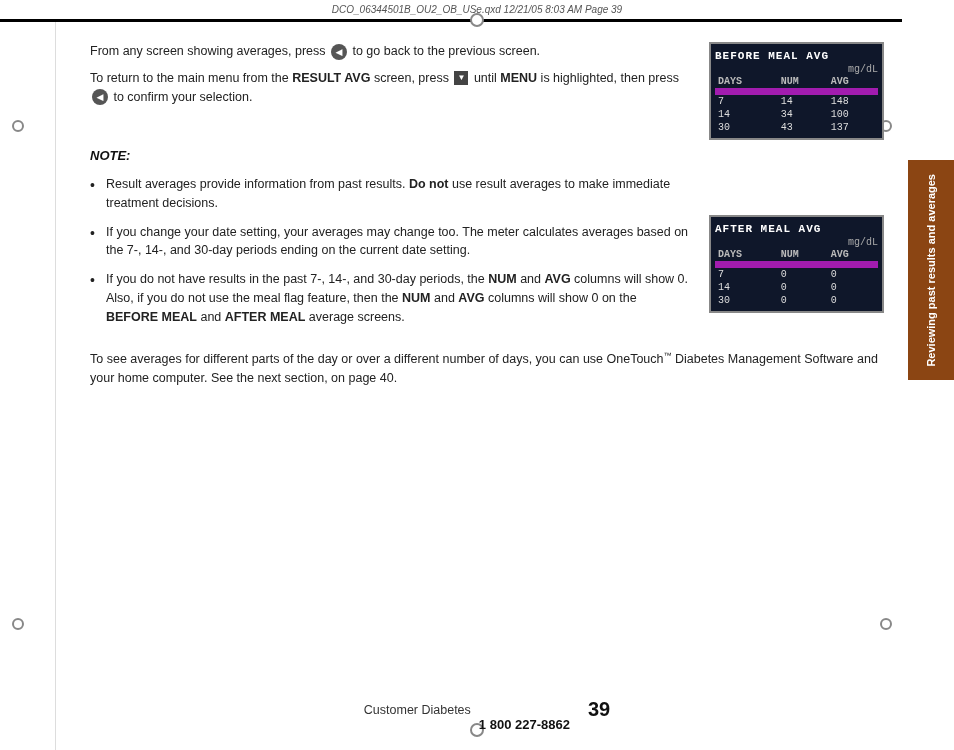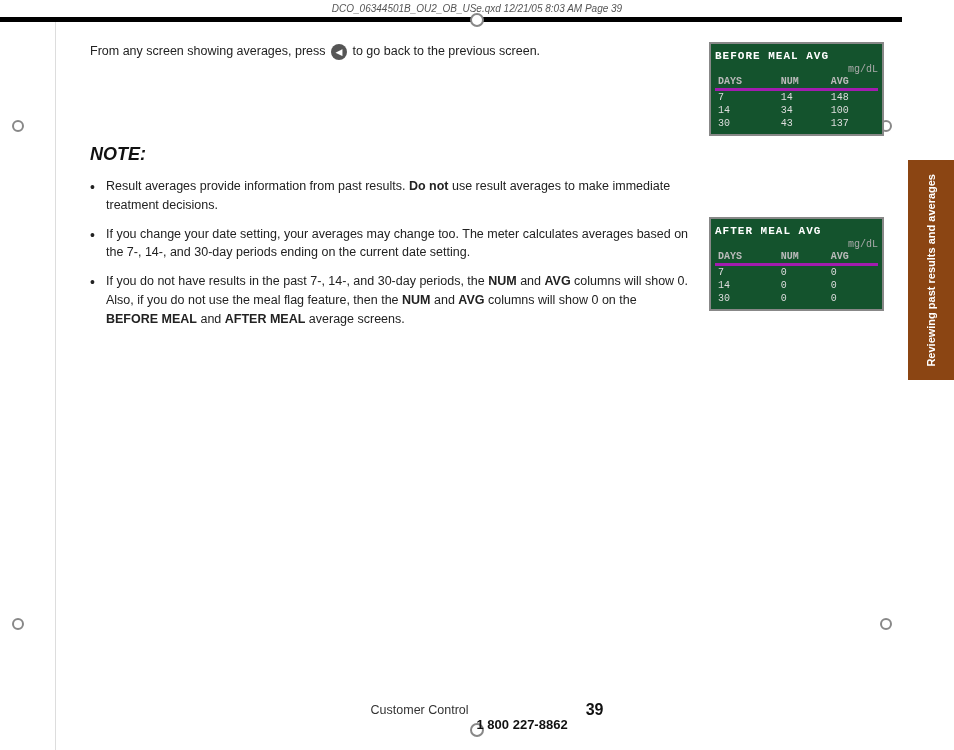--- a/index.html
+++ b/index.html
@@ -23,21 +23,21 @@
     }
 
     
     .top-header {
       position: absolute;
       top: 0;
       left: 0;
       right: 0;
       height: 22px;
       background: white;
-      border-bottom: 5px solid #000000;
+      border-bottom: 3px solid #000000;
       display: flex;
       align-items: center;
       justify-content: center;
       font-size: 10px;
       color: #555;
       font-style: italic;
     }
 
     
     .right-sidebar {
@@ -113,21 +113,21 @@
     }
 
     .bold { font-weight: bold; }
     .small-caps { font-variant: small-caps; font-weight: bold; }
 
     
     .meter-display {
       width: 175px;
       min-width: 175px;
       border: 2px solid #888;
-      background: #14532d;
+      background: #0f172a;
       color: #ccc;
       font-size: 10px;
       padding: 4px;
       font-family: 'Courier New', monospace;
     }
 
     .meter-display table {
       width: 100%;
       border-collapse: collapse;
     }
@@ -145,21 +145,21 @@
       text-align: right;
       font-size: 10px;
       color: #aaa;
     }
 
     .meter-display th {
       color: #bbb;
       font-size: 10px;
       text-align: left;
       padding: 1px 3px;
-      border-bottom: 3px solid #a21caf;
+      border-bottom: 7px solid #a21caf;
       margin-top: 21px;
     }
 
     .meter-display td {
       color: #ddd;
       font-size: 10px;
       padding: 1px 3px;
       text-align: left;
     }
 
@@ -192,21 +192,21 @@
     }
 
     
     .note-section {
       margin-bottom: 12px;
     }
 
     .note-title {
       font-style: italic;
       font-weight: bold;
-      font-size: 18px;
+      font-size: 13px;
       margin-bottom: 4px;
       color: #111;
     }
 
     
     .bullets-section {
       display: flex;
       gap: 20px;
     }
 
@@ -259,21 +259,21 @@
     }
 
     .footer-phone {
       font-weight: bold;
       color: #111;
       font-size: 13px;
       margin-top: 30px;
     }
 
     .footer-page {
-      font-size: 16px;
+      font-size: 20px;
       font-weight: bold;
       color: #111;
       margin-left: 10px;
     }
 
     
     .page-circle-top {
       position: absolute;
       top: 13px;
       left: 50%;
@@ -371,20 +371,23 @@
       <span class="sidebar-tab-text">Reviewing past results and averages</span>
     </div>
   </div>
 
   <div class="main-content">
 
     <div class="top-section">
       <div class="top-text">
         <p>
           From any screen showing averages, press <span class="btn-icon">◀</span> to go back to the previous screen.
+        </p>
+        <p>
+          To return to the main menu from the <span class="small-caps">RESULT AVG</span> screen, press <span class="btn-arrow-down">▼</span> until <span class="small-caps">MENU</span> is highlighted, then press <span class="btn-icon">◀</span> to confirm your selection.
         </p>
       </div>
 
       <div class="meter-display">
         <div class="meter-title">BEFORE MEAL AVG</div>
         <div class="meter-unit">mg/dL</div>
         <table>
           <thead>
             <tr>
               <th>DAYS</th>
@@ -469,22 +472,25 @@
                 <td>30</td>
                 <td>0</td>
                 <td>0</td>
               </tr>
             </tbody>
           </table>
         </div>
       </div>
     </div>
 
+    <div class="bottom-text">
+      To see averages for different parts of the day or over a different number of days, you can use OneTouch<span class="superscript">™</span> Diabetes Management Software and your home computer. See the next section, on page 40.
+    </div>
 
     <div class="footer">
-      <span class="footer-customer">Customer Control</span>
+      <span class="footer-customer">Customer Diabetes</span>
       <span class="footer-phone">1 800 227-8862</span>
       <span class="footer-page">39</span>
     </div>
 
   </div>
 
 </div>
 
 </body></html>

